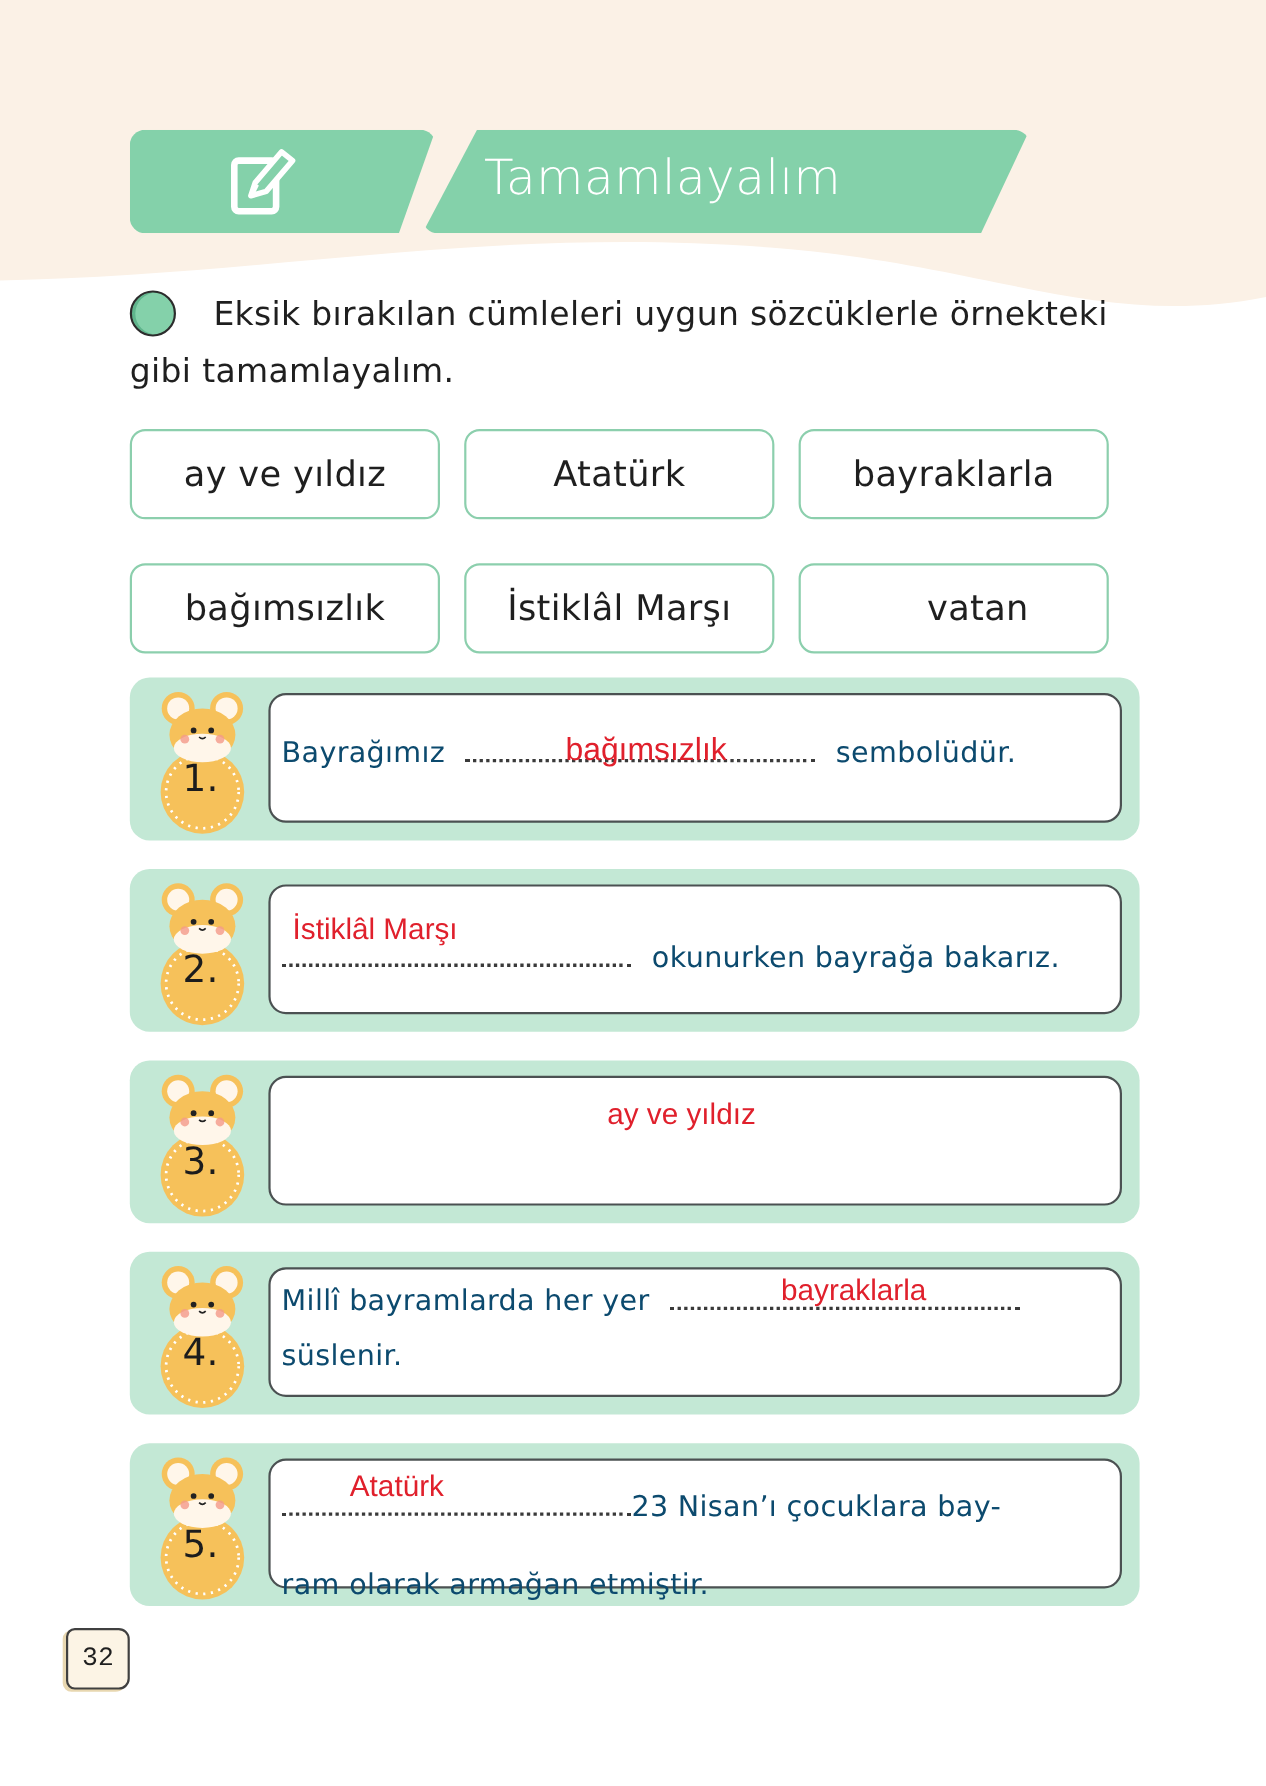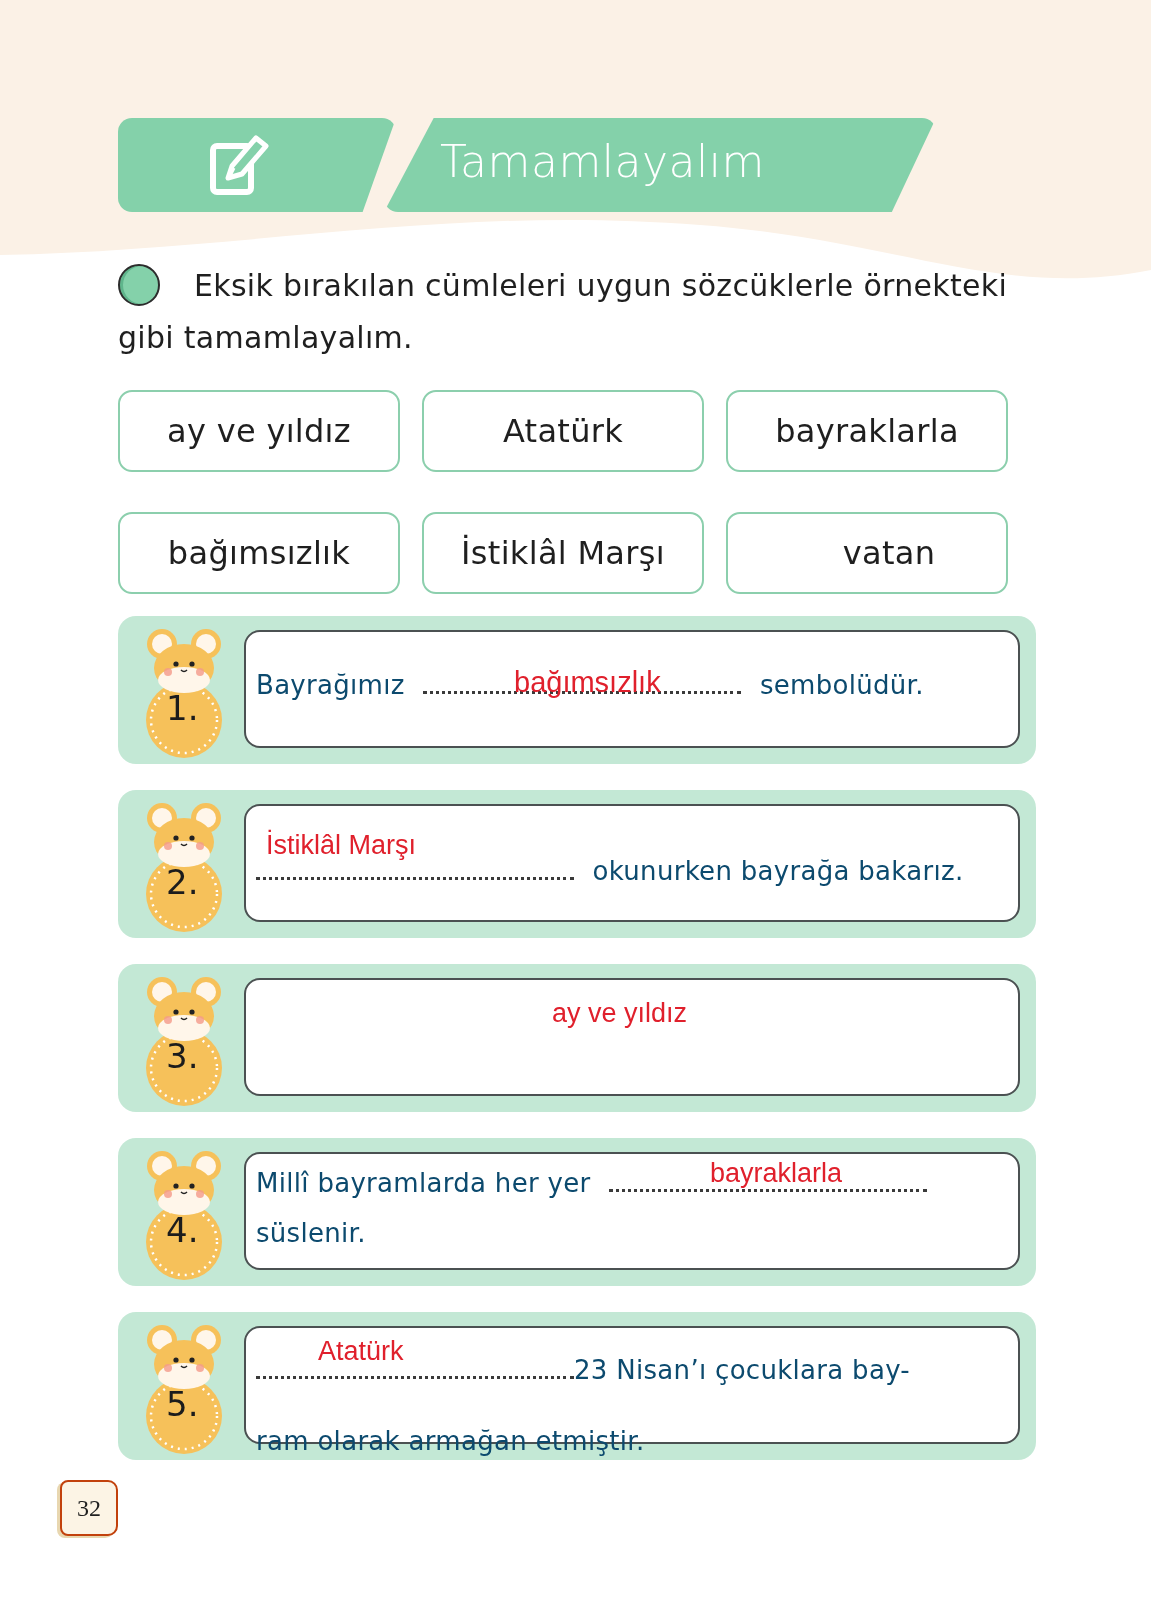--- a/index.html
+++ b/index.html
@@ -53,23 +53,23 @@
   }
   .q-text { position: absolute; left: 10px; font-size: 26px; color: #0c4a6e; letter-spacing: 0.3px; white-space: nowrap; }
   .dots { display: inline-block; border-bottom: 3px dotted #3a3a3a; height: 6px; vertical-align: baseline; }
   .ans { position: absolute; color: #e0202c; font-size: 27px; font-family: "Liberation Sans", sans-serif; white-space: nowrap; }
 
   .mascot { position: absolute; left: 20px; top: 10px; width: 92px; height: 134px; }
   .q-num { position: absolute; left: 48px; font-size: 34px; color: #1c1c1c; font-family: "DejaVu Sans", sans-serif; }
 
   .page-num {
     position: absolute; left: 60px; top: 1480px; width: 58px; height: 56px; background: #fcf4e5;
-    border: 2px solid #c2410c; border-radius: 8px 10px 10px 8px; font-size: 24px;
+    border: 2px solid #404040; border-radius: 8px 10px 10px 8px; font-size: 24px;
     display: flex; align-items: center; justify-content: center; color: #1f1f1f;
-    font-family: Liberation Serif, serif; box-shadow: -3px 2px 0 #e8d7b0;
+    font-family: Liberation Mono, monospace; box-shadow: -3px 2px 0 #e8d7b0;
   }
 </style>
 </head>
 <body>
 
 <svg class="bg-wave" viewBox="0 0 1151 290" preserveAspectRatio="none">
   <path d="M0 0 H1151 V270 C1000 300 900 240 700 225 C450 205 250 250 0 255 Z" fill="#fbf1e6"></path>
 </svg>
 
 <div class="hdr-icon-box">

